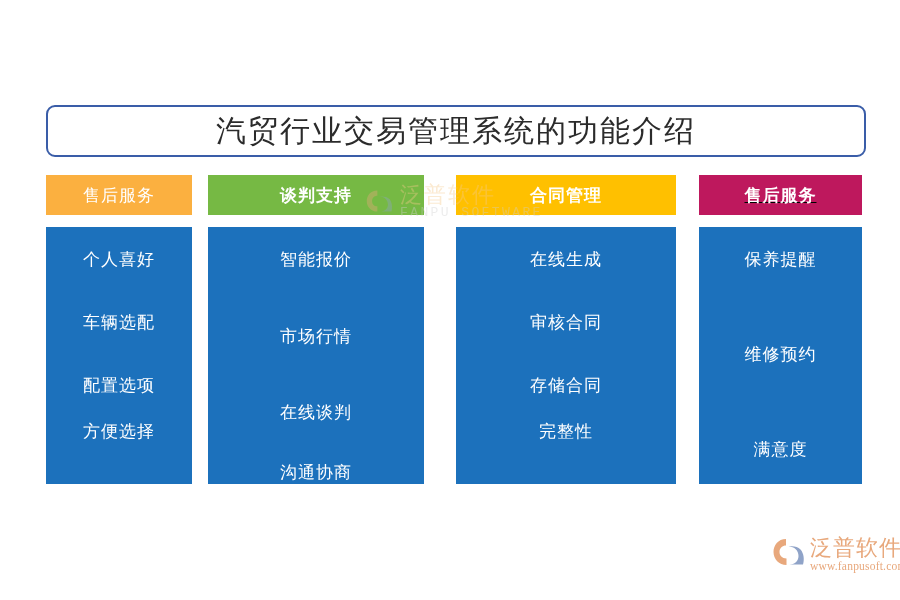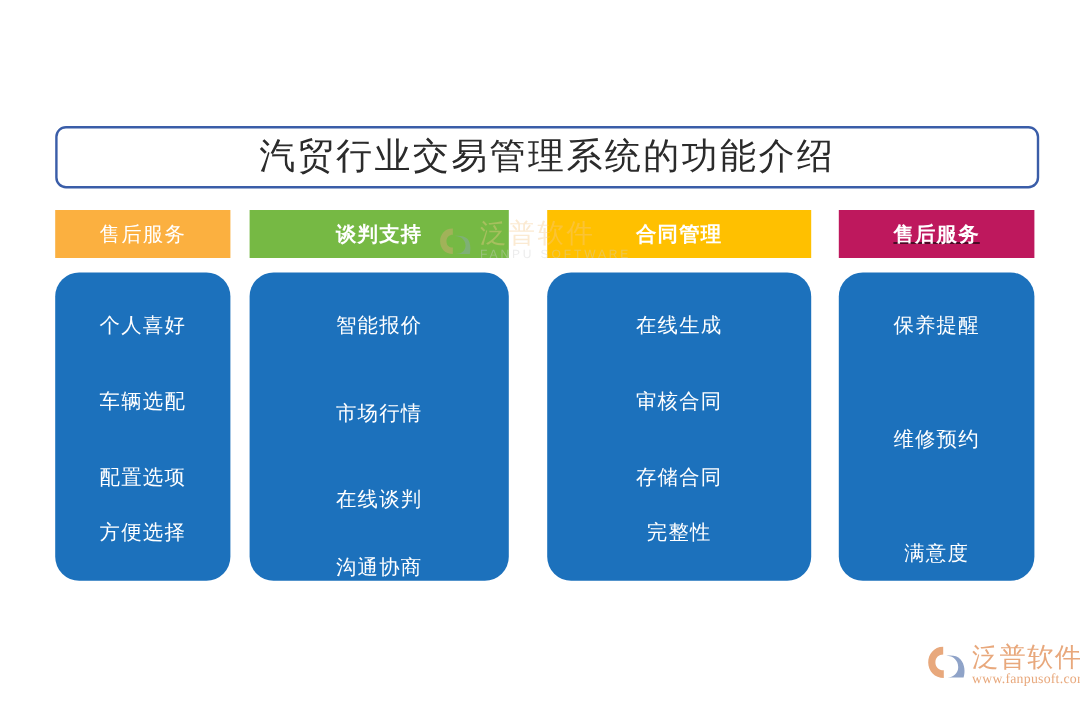--- a/index.html
+++ b/index.html
@@ -69,22 +69,21 @@
     font-weight: normal;
   }
   .col-body {
     margin-top: 12px;
     height: 257px;
     background: #1c71bc;
     display: flex;
     flex-direction: column;
     align-items: center;
     box-sizing: border-box;
-    padding-top: 34px;
-    border-radius: 20px;
+    padding-top: 22px;
   }
   .item {
     font-family: "Liberation Serif", "DejaVu Serif", serif;
     font-size: 17px;
     color: #ffffff;
     letter-spacing: 1px;
     white-space: nowrap;
     text-align: center;
     height: 22px;
     line-height: 22px;
@@ -124,22 +123,22 @@
   }
   .wm-cn {
     font-family: "Liberation Serif", "DejaVu Serif", serif;
     font-size: 22px;
     color: #f5c98a;
     letter-spacing: 2px;
     line-height: 24px;
     white-space: nowrap;
   }
   .wm-en {
-    font-family: Liberation Sans, sans-serif;
-    font-size: 10px;
+    font-family: Liberation Mono, monospace;
+    font-size: 13px;
     color: #cfcfcf;
     letter-spacing: 2.4px;
     line-height: 12px;
     white-space: nowrap;
   }
 
   
   .logo {
     position: absolute;
     left: 772px;

